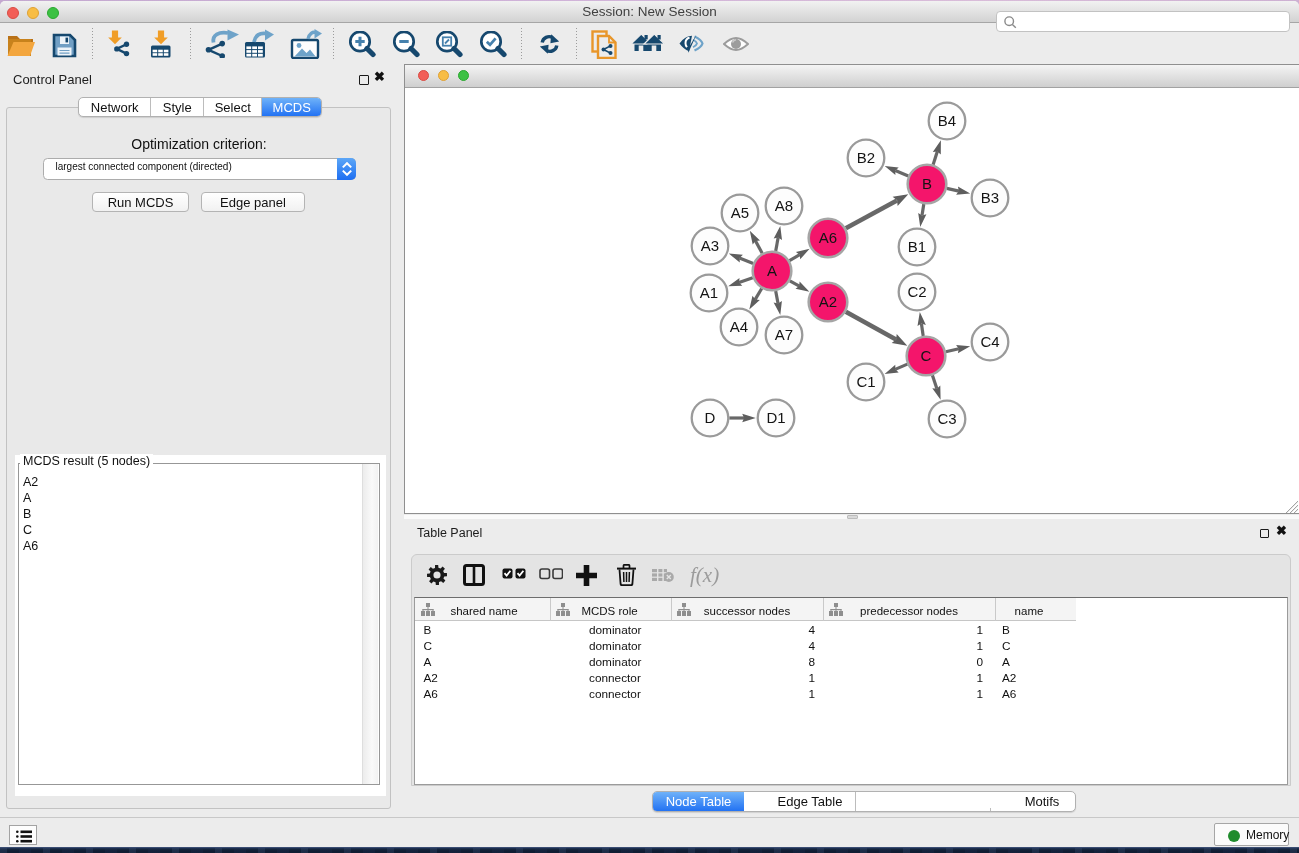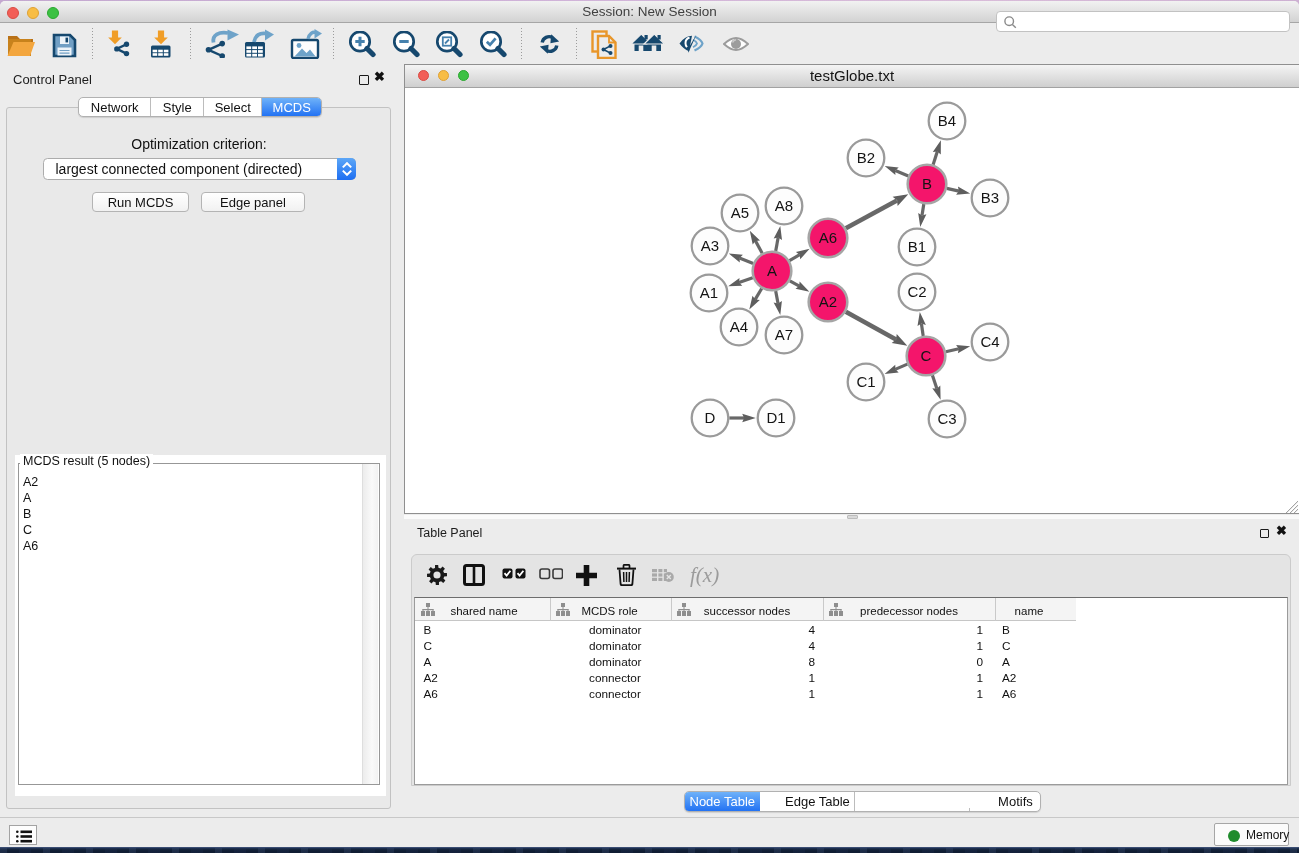--- a/index.html
+++ b/index.html
@@ -25,21 +25,21 @@
   #cp-close { left:374px; top:68px; font-size:13px; font-weight:bold; color:#111; }
   #cp-panel { left:6px; top:106px; width:385px; height:702px; background:#e9e9e9; border:1px solid #c2c2c2; border-radius:3px; }
   .segwrap { display:flex; border:1px solid #b1b1b1; border-radius:5px; background:#fff; box-shadow:0 1px 1px rgba(0,0,0,0.12); overflow:hidden; }
   .seg { font-size:13px; color:#111; text-align:center; padding-top:2px; height:100%; border-right:1px solid #bcbcbc; }
   .seg:last-child { border-right:none; }
   .seg.sel { background:linear-gradient(#6fb2f9,#2272f3); color:#fff; border-right:none; }
   #cp-tabs { left:78px; top:96px; width:244px; height:20px; }
   #cp-tabs .seg { padding-top:1.5px; }
   #opt-label { left:6px; top:134.5px; width:386px; text-align:center; font-size:14px; color:#111; }
   #combo { left:43px; top:157px; width:313px; height:22px; background:#fff; border:1px solid #acacac; border-radius:4.5px; }
-  #combo .txt { position:absolute; left:11.5px; top:1.5px; font-size:14px; color:#111; }
+  #combo .txt { position:absolute; left:11.5px; top:1.5px; font-size:10px; color:#111; }
   #combo .step { position:absolute; right:-1px; top:-1px; width:19px; height:22px; border-radius:0 5px 5px 0; background:linear-gradient(#5da7f7,#1d6ef2); }
   .btn { position:absolute; background:linear-gradient(#ffffff,#f1f1f1); border:1px solid #b4b4b4; border-radius:4px; font-size:13px; color:#111; text-align:center; }
   #btn-run { left:92px; top:191px; width:97px; height:20px; padding-top:1.5px; }
   #btn-close { left:201px; top:191px; width:104px; height:20px; padding-top:1.5px; }
   #mcds-white { left:15px; top:454px; width:371px; height:341px; background:#fff; }
   #mcds-group { left:18px; top:462px; width:362px; height:322px; border:1px solid #979797; }
   #mcds-title { left:20px; top:453px; background:#fff; padding:0 3px; font-size:12.5px; color:#111; }
   #mcds-list { left:23px; top:473px; font-size:12.5px; color:#111; line-height:16px; }
   #mcds-scroll { left:362px; top:463px; width:16px; height:320px; background:linear-gradient(90deg,#ececec,#fafafa 60%,#f2f2f2); border-left:1px solid #dedede; }
   
@@ -54,21 +54,21 @@
   #tp-float { left:1260px; top:528px; width:9px; height:9px; border:1.5px solid #1a1a1a; border-radius:1px; }
   #tp-close { left:1276px; top:522px; font-size:13px; font-weight:bold; color:#111; }
   #tp-box { left:411px; top:553px; width:880px; height:232px; background:#e4e4e4; border:1px solid #cbcbcb; border-radius:6px 6px 0 0; }
   #tbl { left:414px; top:596px; width:874px; height:188px; background:#fff; border:1px solid #9b9b9b; border-top:1px solid #6d6d6d; }
   #tbl-head { position:absolute; left:0; top:0; width:661px; height:23px; background:#f4f4f4; border-bottom:1px solid #c6c6c6; }
   .hdiv { position:absolute; top:0; width:1px; height:23px; background:#c9c9c9; }
   .hlbl { position:absolute; top:6.5px; font-size:11.5px; color:#111; text-align:center; }
   .cell { position:absolute; font-size:11.8px; color:#111; }
   .num { text-align:right; }
   .treeic { position:absolute; top:5px; }
-  #btabs { left:684px; top:790px; width:357px; height:21px;gap:21px; }
+  #btabs { left:652px; top:790px; width:424px; height:21px;gap:21px; }
   
   #statusline { left:0; top:816px; width:1299px; height:1px; background:#c8c8c8; }
   #sb-btn { left:9px; top:824px; width:28px; height:20px; background:#fdfdfd; border:1px solid #a3a3a3; }
   #mem-btn { left:1214px; top:822px; width:75px; height:23px; background:#fbfbfb; border:1px solid #a6a6a6; border-radius:2px; }
   #mem-btn .dot { position:absolute; left:13px; top:5.5px; width:12px; height:12px; border-radius:50%; background:#1f8b2c; }
   #mem-btn .lbl { position:absolute; left:31px; top:3.5px; font-size:12px; color:#111; }
 </style>
 </head>
 <body>
 <div class="abs" id="deskTop"></div>
@@ -244,21 +244,20 @@
   <div class="abs" id="mcds-group"></div>
   <div class="abs" id="mcds-title">MCDS result (5 nodes)</div>
   <div class="abs" id="mcds-list">A2<br>A<br>B<br>C<br>A6</div>
   <div class="abs" id="mcds-scroll"></div>
 
   <div class="abs" id="netwin">
     <div class="abs" id="nettitle">
       <div class="light t1"></div>
         <div class="light t2"></div>
         <div class="light t3"></div>
-      <div class="ttl">testGlobe.txt</div>
     </div>
     <svg class="abs" style="left:878px;top:434px;" width="16" height="15" viewBox="0 0 16 15">
         <g stroke="#a3a3a3" stroke-width="1">
           <line x1="3" y1="14" x2="15" y2="2"></line>
           <line x1="7" y1="14" x2="15" y2="6"></line>
           <line x1="11" y1="14" x2="15" y2="10"></line>
         </g>
         <g stroke="#ededed" stroke-width="1">
           <line x1="4" y1="14" x2="15" y2="3"></line>
           <line x1="8" y1="14" x2="15" y2="7"></line>

